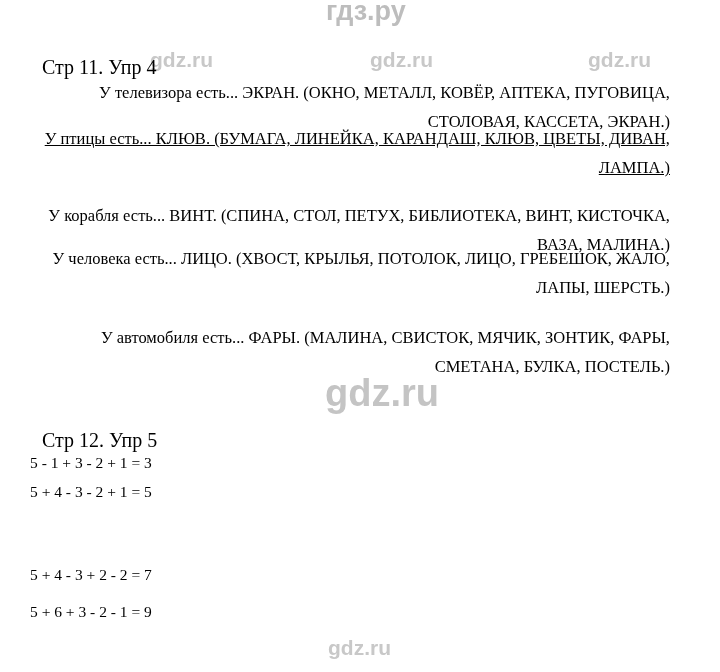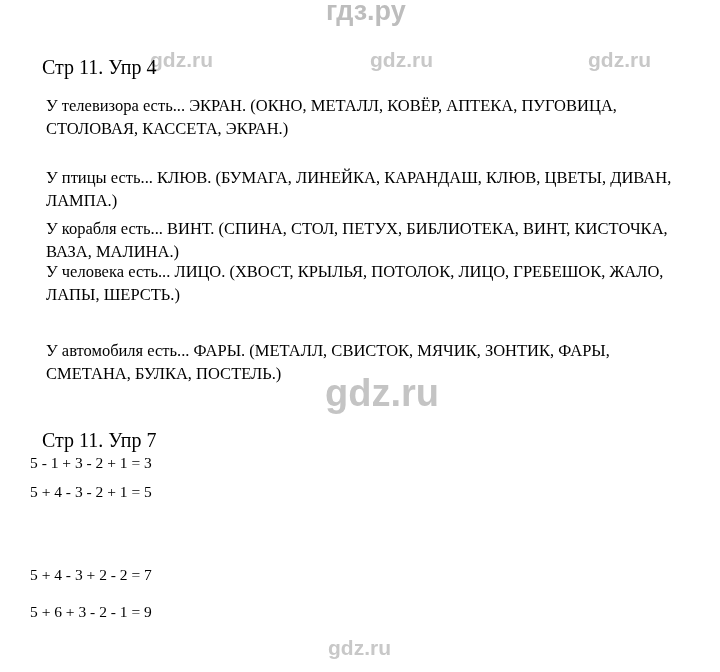--- a/index.html
+++ b/index.html
@@ -12,20 +12,21 @@
     background: #ffffff;
     font-family: "Liberation Serif", serif;
     color: #000000;
     position: relative;
     overflow: hidden;
   }
   .page {
     position: relative;
     width: 720px;
     height: 672px;
+    text-align: right;
   }
   .wm {
     position: absolute;
     font-family: "Liberation Sans", sans-serif;
     font-weight: bold;
     color: #c8c8c8;
     white-space: nowrap;
     pointer-events: none;
     user-select: none;
   }
@@ -62,26 +63,26 @@
     margin: 12px;
     white-space: nowrap;
   }
   .h1 { position: absolute; left: 0px; top: 45px; }
   .h2 { position: absolute; left: 0px; top: 418px; }
 
   .para {
     position: absolute;
     left: 0px;
     font-size: 16.5px;
-    line-height: 23px;
+    line-height: 29px;
     width: 640px;
-    margin: 16px;
+    margin: 0;
   }
   .p1 { top: 78px; }
-  .p2 { top: 150px; }
+  .p2 { top: 124px; text-decoration: underline; }
   .p3 { top: 201px; }
   .p4 { top: 244px; }
   .p5 { top: 323px; }
 
   .math {
     position: absolute;
     left: 0px;
     font-size: 15.5px;
     line-height: 20px;
     font-family: "Liberation Serif", serif;
@@ -105,23 +106,23 @@
   <div class="wm wm-bottom">gdz.ru</div>
 
   <div class="content">
 
     <div class="heading h1">Стр 11. Упр 4</div>
 
     <div class="para p1">У телевизора есть... ЭКРАН. (ОКНО, МЕТАЛЛ, КОВЁР, АПТЕКА, ПУГОВИЦА, СТОЛОВАЯ, КАССЕТА, ЭКРАН.)</div>
     <div class="para p2">У птицы есть... КЛЮВ. (БУМАГА, ЛИНЕЙКА, КАРАНДАШ, КЛЮВ, ЦВЕТЫ, ДИВАН, ЛАМПА.)</div>
     <div class="para p3">У корабля есть... ВИНТ. (СПИНА, СТОЛ, ПЕТУХ, БИБЛИОТЕКА, ВИНТ, КИСТОЧКА, ВАЗА, МАЛИНА.)</div>
     <div class="para p4">У человека есть... ЛИЦО. (ХВОСТ, КРЫЛЬЯ, ПОТОЛОК, ЛИЦО, ГРЕБЕШОК, ЖАЛО, ЛАПЫ, ШЕРСТЬ.)</div>
-    <div class="para p5">У автомобиля есть... ФАРЫ. (МЕТАЛЛ, СВИСТОК, МЯЧИК, ЗОНТИК, ФАРЫ, СМЕТАНА, БУЛКА, ПОСТЕЛЬ.)</div>
+    <div class="para p5">У автомобиля есть... ФАРЫ. (МАЛИНА, СВИСТОК, МЯЧИК, ЗОНТИК, ФАРЫ, СМЕТАНА, БУЛКА, ПОСТЕЛЬ.)</div>
 
-    <div class="heading h2">Стр 11. Упр 7</div>
+    <div class="heading h2">Стр 12. Упр 5</div>
 
     <div class="math m1">5 - 1 + 3 - 2 + 1 = 3</div>
     <div class="math m2">5 + 4 - 3 - 2 + 1 = 5</div>
     <div class="math m3">5 + 4 - 3 + 2 - 2 = 7</div>
     <div class="math m4">5 + 6 + 3 - 2 - 1 = 9</div>
 
   </div>
 </div>
 
 </body></html>

